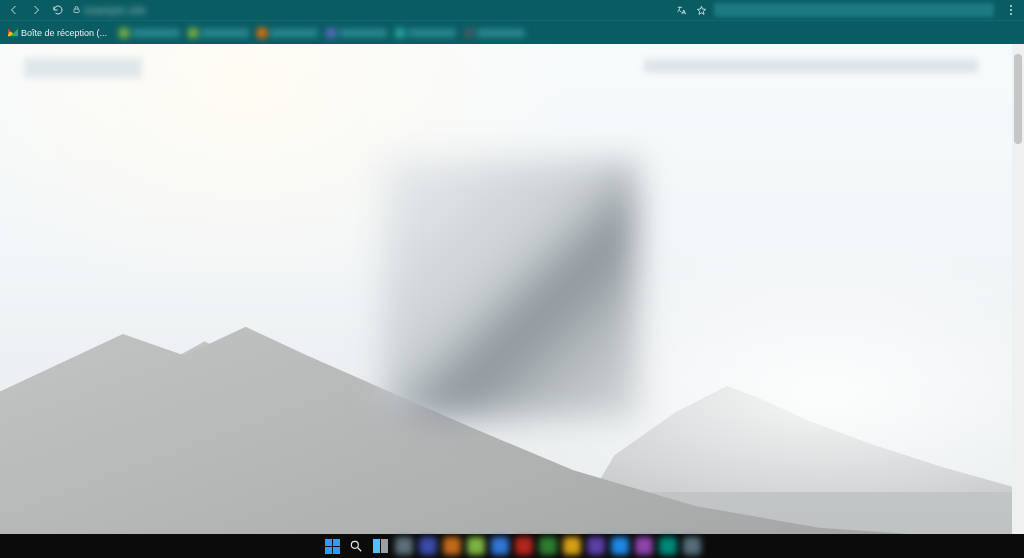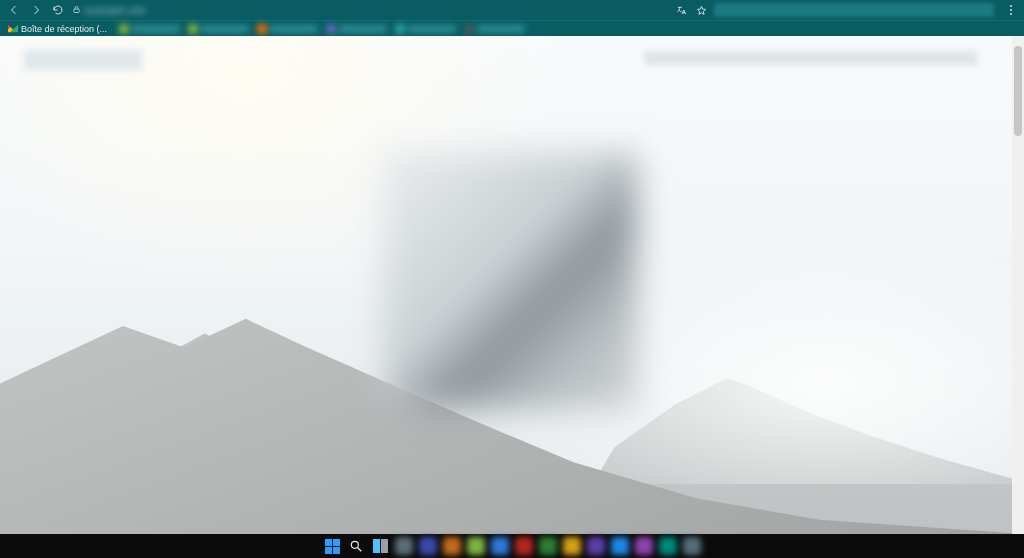--- a/index.html
+++ b/index.html
@@ -13,21 +13,21 @@
   .addr { flex: 0 0 auto; display: flex; align-items: center; gap: 3px; font-size: 10px; color: #9ec6c9; }
   .addr .lock svg { width: 9px; height: 9px; stroke: #cfe3e5; fill: none; stroke-width: 2; }
   .addr .domain { filter: blur(3px); letter-spacing: .5px; }
   .toolbar-spacer { flex: 1; }
   .toolbar-icon { width: 14px; height: 14px; display:flex; align-items:center; justify-content:center; }
   .toolbar-icon svg { width: 11px; height: 11px; stroke:#cfe3e5; fill:none; stroke-width:2; }
   .search-slot { width: 280px; height: 14px; background: #1c7a82; border-radius: 2px; filter: blur(2px); }
   .kebab { width: 14px; display:flex; align-items:center; justify-content:center; flex-direction:column; gap:2px; cursor:pointer; margin-left:4px; }
   .kebab span { width:2px; height:2px; background:#cfe3e5; border-radius:50%; }
 
-  .tab-strip { display:flex; align-items:center; height: 16px; background:#0a5c63; border-top:1px solid #0e6b74; padding-left:4px; gap:4px; }
+  .tab-strip { display:flex; align-items:center; height: 24px; background:#0a5c63; border-top:1px solid #0e6b74; padding-left:4px; gap:4px; }
   .tab { display:flex; align-items:center; gap:3px; font-size:9px; color:#e8f0f1; padding:0 4px; max-width:120px; }
   .tab .tab-title { white-space:nowrap; overflow:hidden; text-overflow:ellipsis; }
   .favicon { width:10px; height:10px; display:inline-flex; align-items:center; justify-content:center; }
   .favicon.gmail { position:relative; }
   .favicon.gmail::before { content:""; position:absolute; inset:0; background:linear-gradient(135deg,#ea4335 30%,#fbbc05 30% 55%,#34a853 55% 75%,#4285f4 75%); clip-path: polygon(0 12%,50% 60%,100% 12%,100% 88%,0 88%); border-radius:1px; }
   .bm { display:flex; align-items:center; gap:3px; font-size:9px; padding:0 4px; filter: blur(3px); }
   .bm .sq { width:10px; height:10px; border-radius:2px; }
 
   
   .viewport { position:relative; width:100%; height: calc(558px - 36px - 24px); overflow:hidden; }

